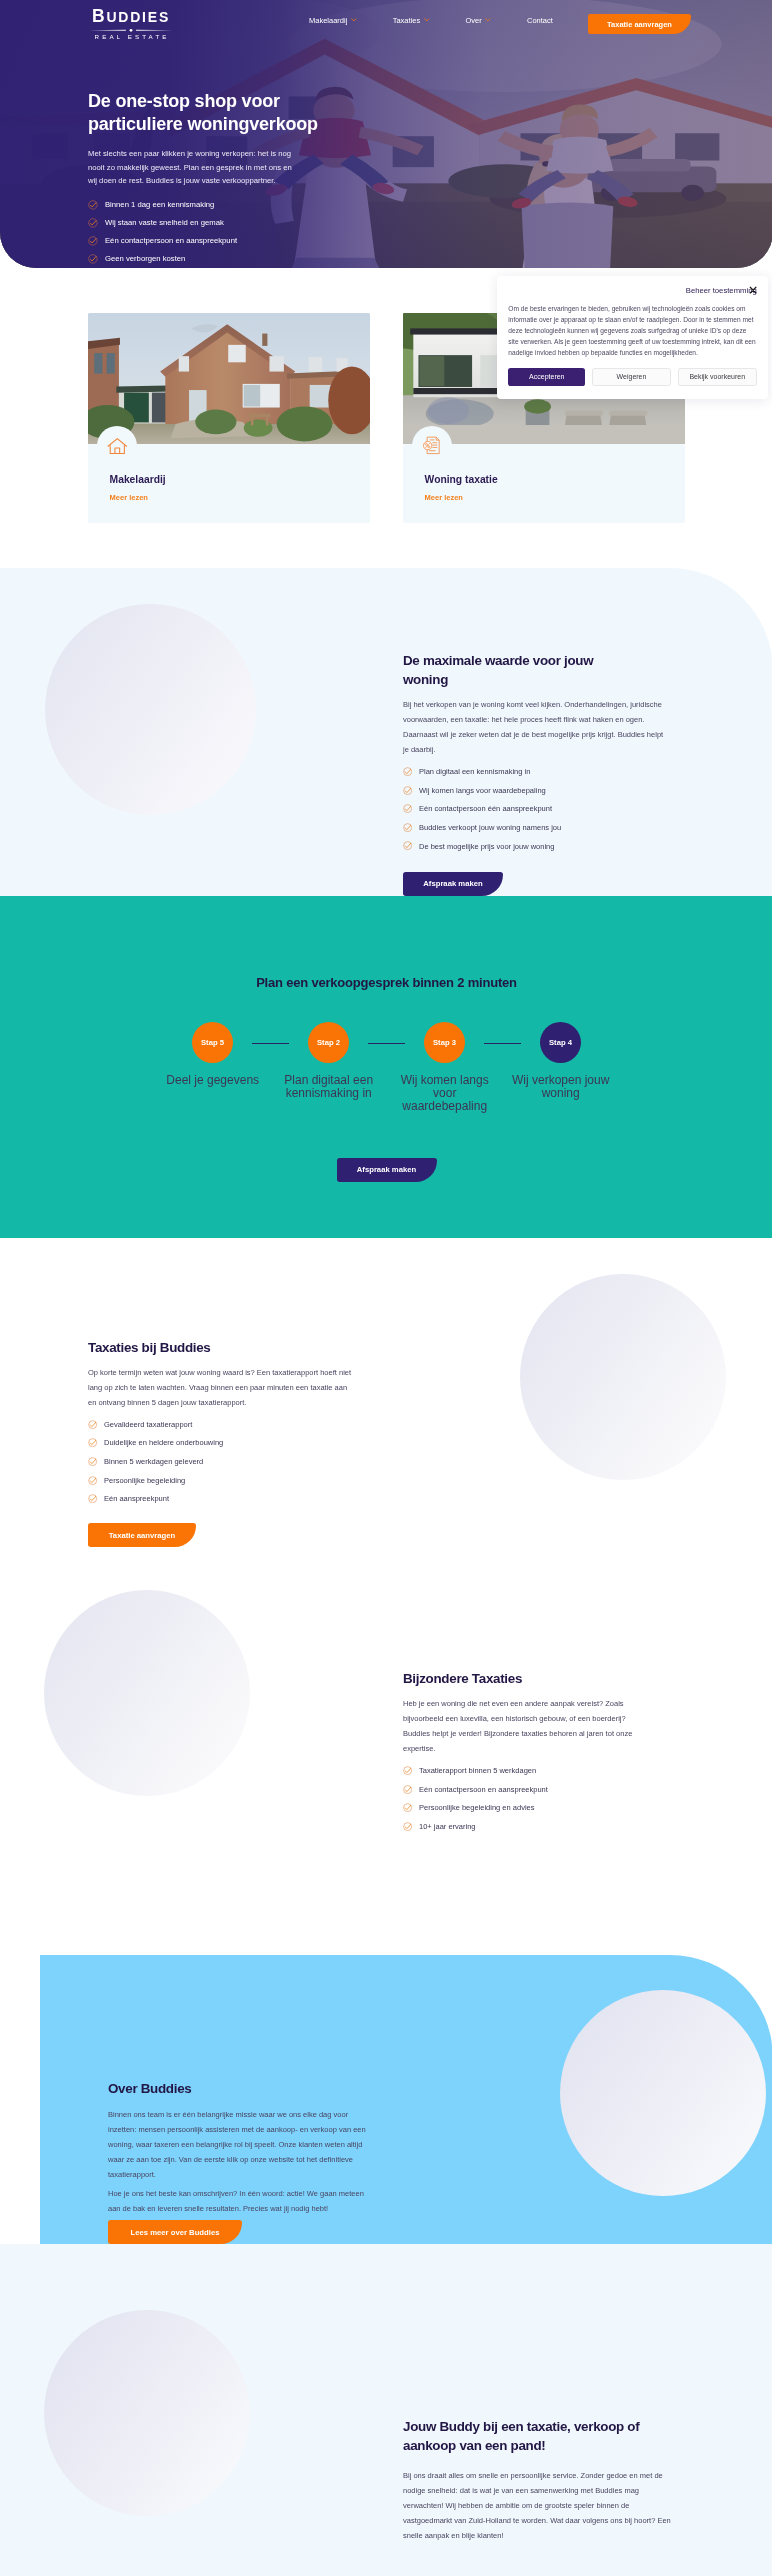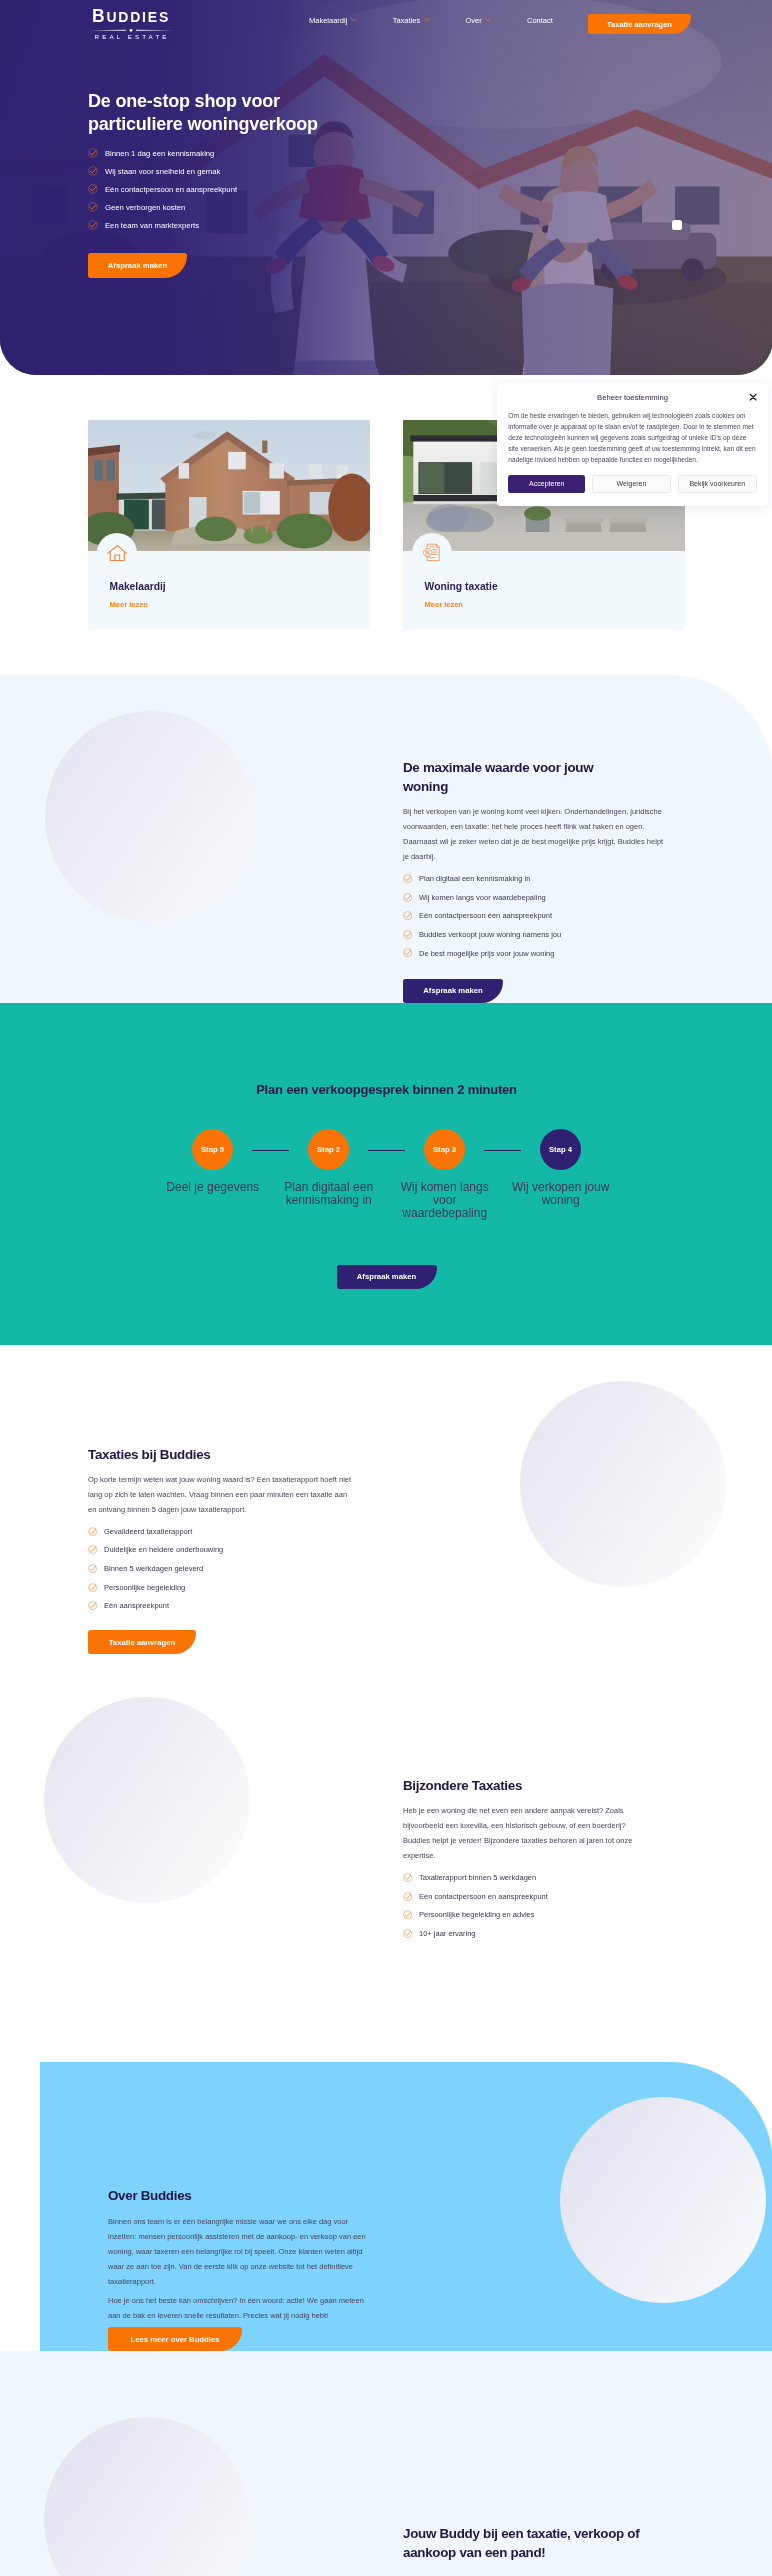--- a/index.html
+++ b/index.html
@@ -1,21 +1,21 @@
 <!DOCTYPE html>
 <html style="font-size:8.2px"><head>
 <meta charset="utf-8">
 <style>
   *{box-sizing:border-box;margin:0;padding:0;}
   html,body{width:773px;}
   body{font-family:"Liberation Sans",sans-serif;background:#ffffff;color:#2b1b52;-webkit-font-smoothing:antialiased;}
   .wrap{width:773px;position:relative;overflow:hidden;}
 
   
-  .hero{position:relative;height:375px;border-radius:0 0 36px 36px;overflow:hidden;background:#3a2a70;}
+  .hero{position:relative;height:268px;border-radius:0 0 36px 36px;overflow:hidden;background:#3a2a70;}
   .hero-photo{position:absolute;inset:0;}
   .hero-photo svg{display:block;width:100%;height:100%;}
   .hero-overlay{position:absolute;inset:0;background:
       linear-gradient(92deg, rgba(48,33,114,.99) 0%, rgba(48,33,114,.97) 22%, rgba(52,36,116,.88) 36%, rgba(62,43,117,.72) 48%, rgba(74,51,117,.60) 62%, rgba(86,58,114,.55) 80%, rgba(94,64,110,.55) 100%);
   }
   .hero-inner{position:relative;width:773px;}
 
   .nav{position:relative;height:40px;display:flex;align-items:center;}
   .logo{position:absolute;left:89px;top:12.4px;width:84px;text-align:center;color:#fff;}
   .logo-main{font-weight:700;line-height:9.8px;font-family:"Liberation Sans",sans-serif;letter-spacing:1.8px;height:9.8px;}
@@ -52,21 +52,21 @@
   .card{width:282px;height:210px;background:#f1f9fd;border-radius:1.5px;position:relative;}
   .card-photo{height:131px;width:100%;position:relative;overflow:hidden;border-radius:1.5px 1.5px 0 0;}
   .photo svg{display:block;width:100%;height:100%;}
   .card-badge{position:absolute;left:8.8px;top:113px;width:40px;height:40px;border-radius:50%;background:#f1f9fd;display:flex;align-items:center;justify-content:center;}
   .card-body{padding:29px 0 0 21.6px;}
   .card-title{font-size:10.3px;font-weight:700;color:#2b1b52;line-height:13.4px;}
   .card-link{margin-top:6.2px;font-size:7.5px;color:#f4801d;font-weight:600;display:inline-block;cursor:pointer;}
 
   
   .cookie{position:absolute;left:497px;top:8.2px;width:271px;height:123px;background:#fff;border-radius:4.1px;box-shadow:0 1.5px 11.3px rgba(40,30,80,.10);padding:10.3px 11.3px 11.3px;z-index:20;}
-  .cookie-head{text-align:center;font-size:7.7px;font-weight:400;color:#2b1b52;margin-bottom:6.7px;line-height:10.3px;}
+  .cookie-head{text-align:right;font-size:7.7px;font-weight:400;color:#2b1b52;margin-bottom:6.7px;line-height:10.3px;}
   .cookie-x{position:absolute;right:11.3px;top:10.3px;width:8.2px;height:8.2px;cursor:pointer;}
   .cookie-p{font-size:6.6px;line-height:11px;color:#4d4661;margin:0 0 9.3px;}
   .cookie-btns{display:flex;gap:6.7px;}
   .cookie-btn{flex:1;height:18px;border-radius:2.6px;font-size:7px;display:flex;align-items:center;justify-content:center;cursor:pointer;}
   .cb-accept{background:#3b2071;color:#fff;}
   .cb-deny{border:0.5px solid #e7e7e9;color:#3b3b42;background:#fbfbfb;}
   .cb-pref{border:0.5px solid #e7e7e9;color:#3b3b42;background:#fbfbfb;}
 
   
   .sec{position:relative;overflow:hidden;}
@@ -247,34 +247,35 @@
           <div class="navlink">
               <span>Contact</span>
             </div>
         </nav>
         <div class="nav-cta">
           <a class="btn btn-orange" style="width:103px;height:19.6px;font-size:7.5px;border-radius:2.6px 2.6px 19.6px 2.6px;">Taxatie aanvragen</a>
         </div>
       </div>
       <div class="hero-body">
         <h1 class="hero-h1">De one-stop shop voor particuliere woningverkoop</h1>
+        <p class="hero-p">Met slechts een paar klikken je woning verkopen: het is nog nooit zo makkelijk geweest. Plan een gesprek in met ons en wij doen de rest. Buddies is jouw vaste verkooppartner.</p>
         <ul class="hero-list">
             <li>
               <svg class="tick" viewBox="0 0 20 20">
                 <circle cx="10" cy="10" r="8.6" fill="none" stroke="#d9713a" stroke-width="1.05"></circle>
                 <path d="M4.9 10.6 L8.5 14.2 L16.6 5.1" fill="none" stroke="#f97f1e" stroke-width="1.6" stroke-linecap="round" stroke-linejoin="round"></path>
               </svg>
               <span>Binnen 1 dag een kennismaking</span>
             </li>
             <li>
               <svg class="tick" viewBox="0 0 20 20">
                 <circle cx="10" cy="10" r="8.6" fill="none" stroke="#d9713a" stroke-width="1.05"></circle>
                 <path d="M4.9 10.6 L8.5 14.2 L16.6 5.1" fill="none" stroke="#f97f1e" stroke-width="1.6" stroke-linecap="round" stroke-linejoin="round"></path>
               </svg>
-              <span>Wij staan voor snelheid en gemak</span>
+              <span>Wij staan vaste snelheid en gemak</span>
             </li>
             <li>
               <svg class="tick" viewBox="0 0 20 20">
                 <circle cx="10" cy="10" r="8.6" fill="none" stroke="#d9713a" stroke-width="1.05"></circle>
                 <path d="M4.9 10.6 L8.5 14.2 L16.6 5.1" fill="none" stroke="#f97f1e" stroke-width="1.6" stroke-linecap="round" stroke-linejoin="round"></path>
               </svg>
               <span>Eén contactpersoon en aanspreekpunt</span>
             </li>
             <li>
               <svg class="tick" viewBox="0 0 20 20">

